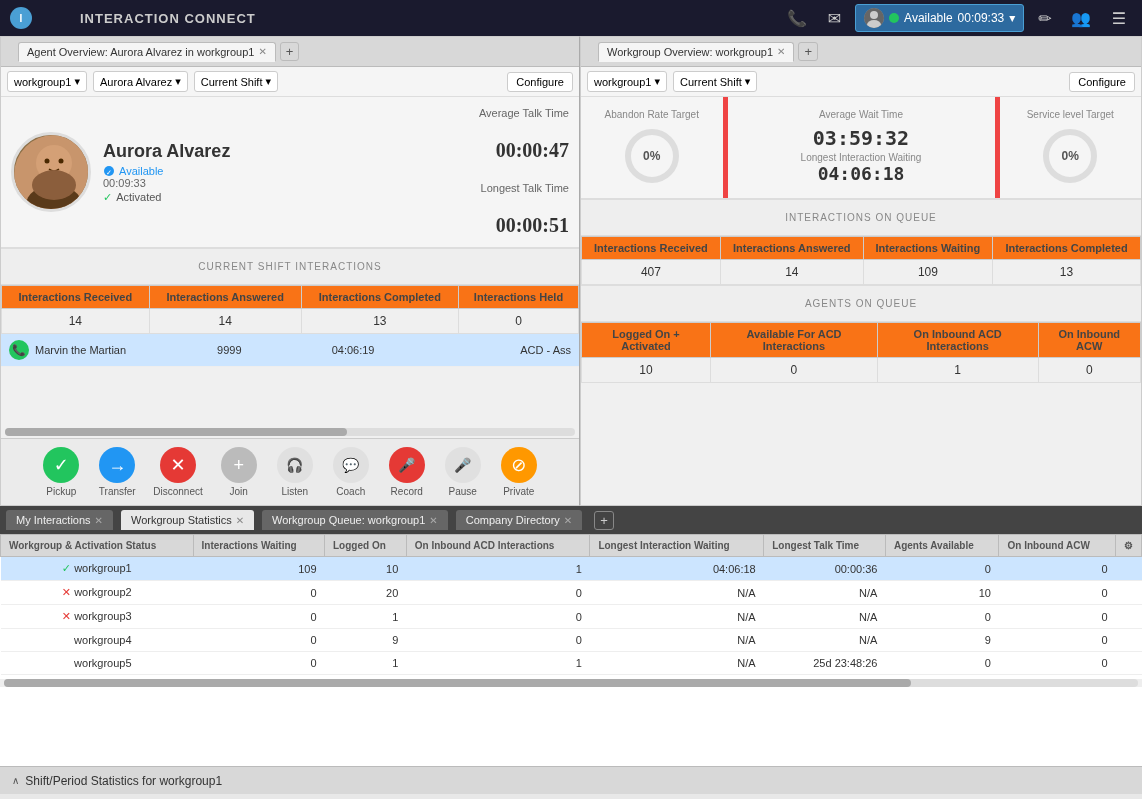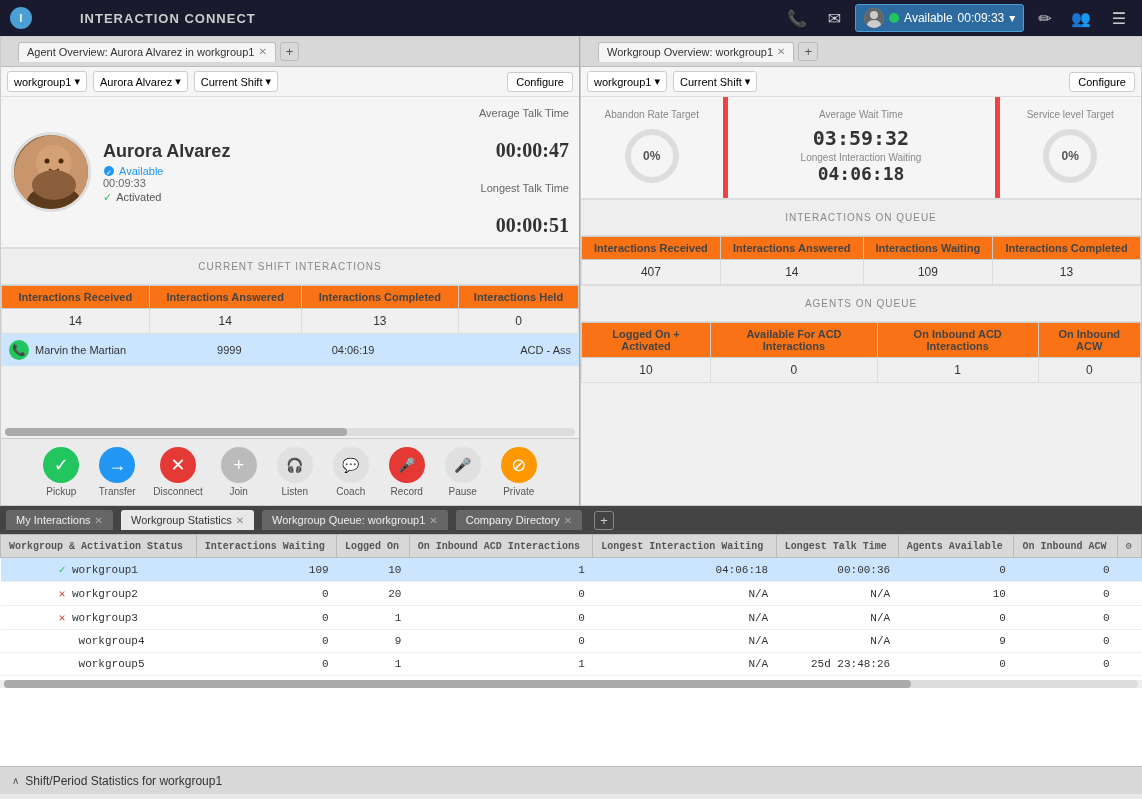--- a/index.html
+++ b/index.html
@@ -92,21 +92,21 @@
     
     .bottom-tabs-bar { display: flex; align-items: center; background: #444; height: 28px; padding: 0 6px; gap: 8px; }
     .bottom-tab { display: flex; align-items: center; background: #666; color: #eee; padding: 4px 10px; border-radius: 3px 3px 0 0; font-size: 11px; cursor: pointer; gap: 4px; }
     .bottom-tab.active { background: #e8e8e8; color: #333; }
     .bottom-tab-close { font-size: 10px; color: #aaa; cursor: pointer; }
     .bottom-tab.active .bottom-tab-close { color: #888; }
     .bottom-add-btn { background: none; border: 1px solid #888; color: #ccc; border-radius: 3px; padding: 1px 5px; cursor: pointer; font-size: 13px; margin-left: 4px; }
 
     
     .bottom-area { background: white; height: 232px; overflow: auto; }
-    .bottom-table { width: 100%; border-collapse: collapse; font-size: 11px; font-family: Liberation Mono, monospace; }
+    .bottom-table { width: 100%; border-collapse: collapse; font-size: 11px; }
     .bottom-table th { background: #d8d8d8; border: 1px solid #bbb; padding: 5px 8px; text-align: left; font-size: 10px; font-weight: 600; color: #555; white-space: nowrap; position: sticky; top: 0; }
     .bottom-table td { border-bottom: 1px solid #eee; padding: 5px 8px; text-align: right; font-size: 11px; }
     .bottom-table td:first-child { text-align: center; }
     .bottom-table tr.active-row td { background: #cce5ff; }
     .status-check { color: #22c55e; }
     .status-x { color: #e53935; }
 
     
     .footer { background: #d8d8d8; border-top: 1px solid #bbb; height: 28px; display: flex; align-items: center; padding: 0 12px; gap: 6px; cursor: pointer; }
     .footer-chevron { font-size: 10px; color: #555; }

